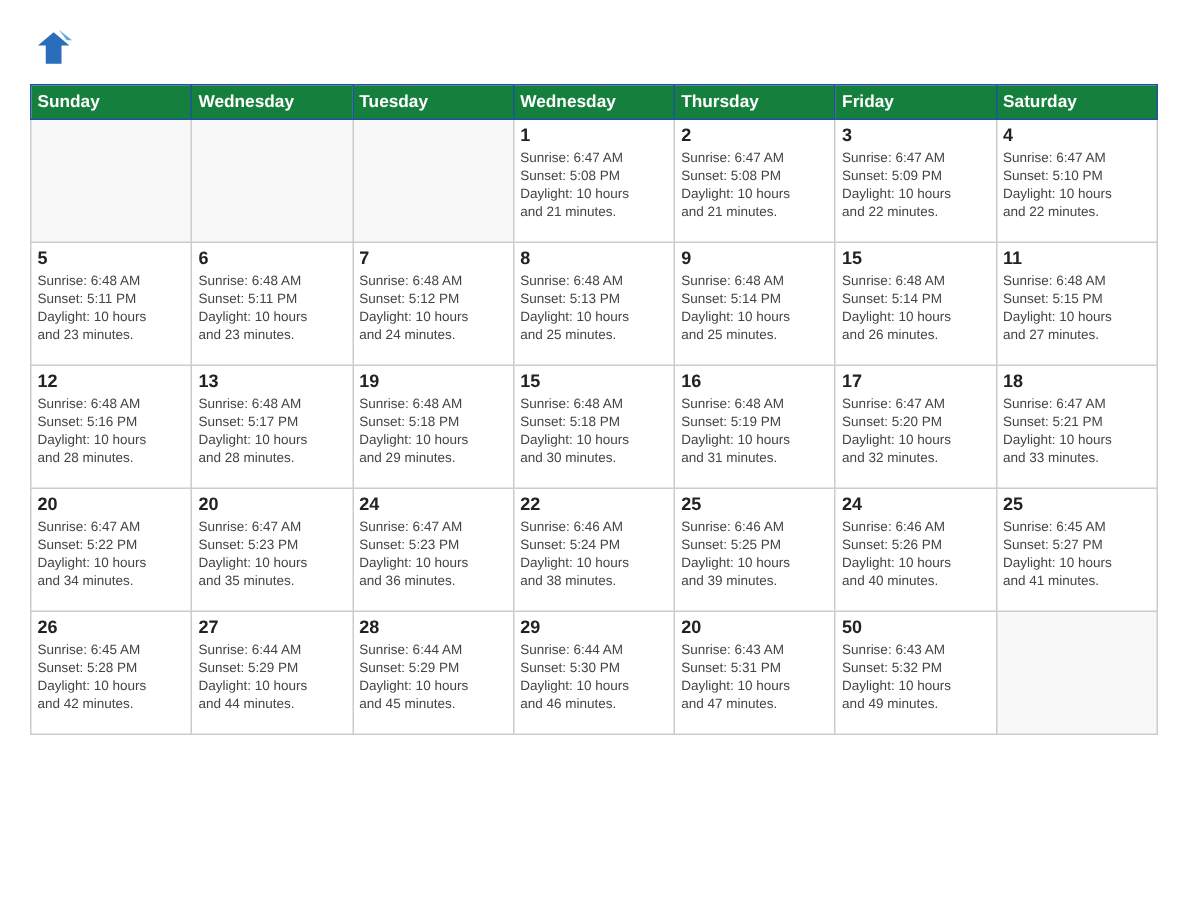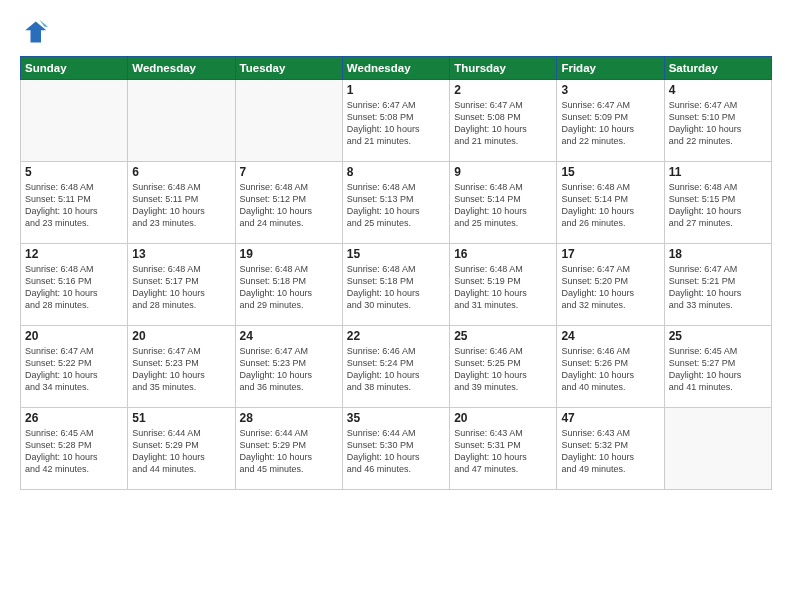--- a/index.html
+++ b/index.html
@@ -318,49 +318,49 @@
         </tr>
         <tr>
           <td>
             <div class="day-number">26</div>
             <div class="day-info" style="white-space: pre-line;">Sunrise: 6:45 AM
 Sunset: 5:28 PM
 Daylight: 10 hours
 and 42 minutes.</div>
           </td>
           <td>
-            <div class="day-number">51</div>
+            <div class="day-number">27</div>
             <div class="day-info" style="white-space: pre-line;">Sunrise: 6:44 AM
 Sunset: 5:29 PM
 Daylight: 10 hours
 and 44 minutes.</div>
           </td>
           <td>
             <div class="day-number">28</div>
             <div class="day-info" style="white-space: pre-line;">Sunrise: 6:44 AM
 Sunset: 5:29 PM
 Daylight: 10 hours
 and 45 minutes.</div>
           </td>
           <td>
-            <div class="day-number">35</div>
+            <div class="day-number">29</div>
             <div class="day-info" style="white-space: pre-line;">Sunrise: 6:44 AM
 Sunset: 5:30 PM
 Daylight: 10 hours
 and 46 minutes.</div>
           </td>
           <td>
             <div class="day-number">20</div>
             <div class="day-info" style="white-space: pre-line;">Sunrise: 6:43 AM
 Sunset: 5:31 PM
 Daylight: 10 hours
 and 47 minutes.</div>
           </td>
           <td>
-            <div class="day-number">47</div>
+            <div class="day-number">50</div>
             <div class="day-info" style="white-space: pre-line;">Sunrise: 6:43 AM
 Sunset: 5:32 PM
 Daylight: 10 hours
 and 49 minutes.</div>
           </td>
           <td class="empty"></td>
         </tr>
       </tbody>
   </table>
 </div>

